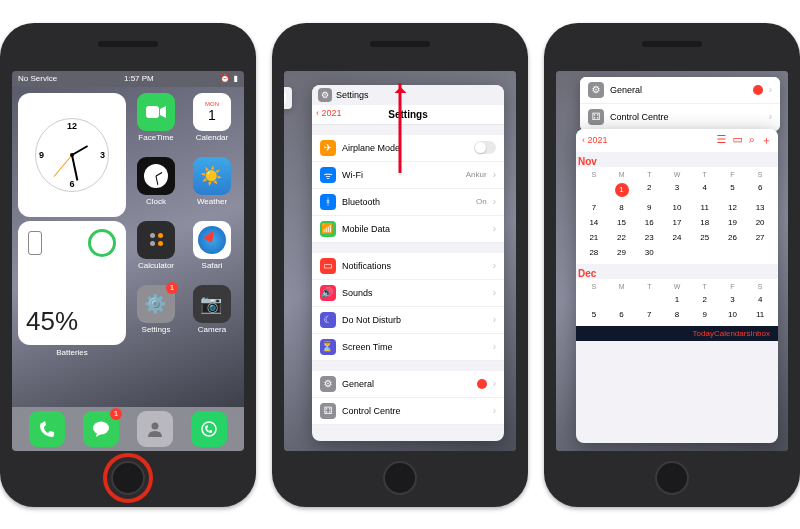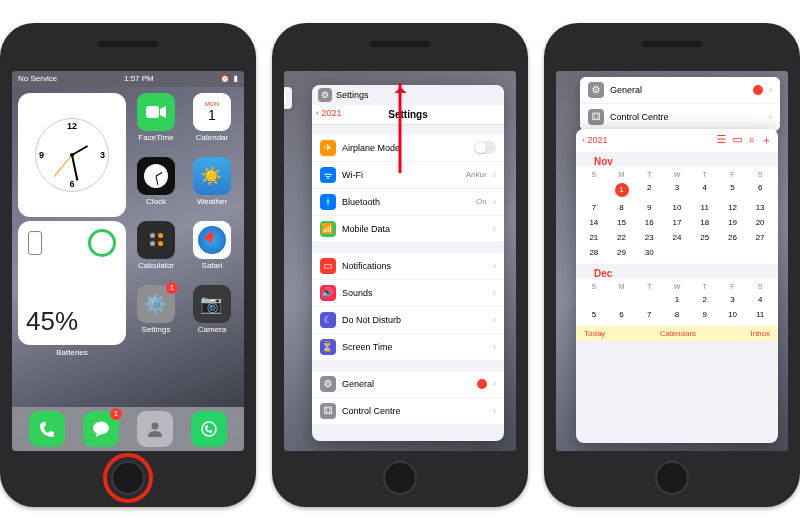--- a/index.html
+++ b/index.html
@@ -210,36 +210,36 @@
     border:6px solid transparent;border-bottom-color:#e02;
   }
   
   .cal-top {
     background:#fff;padding:4px 6px;
     display:flex;align-items:center;justify-content:space-between;
     font-size:9px;
   }
   .cal-top .y { color:#ff3b30;}
   .cal-top .acts { display:flex;gap:6px;color:#ff3b30;font-size:11px;}
-  .cal-month { padding:4px 18px 0;font-size:10px;font-weight:600;color:#ff3b30;}
+  .cal-month { padding:4px 2px 0;font-size:10px;font-weight:600;color:#ff3b30;}
   .cal-grid {
     display:grid;
     grid-template-columns:repeat(7,1fr);
     gap:0;
     background:#fff;
     padding:2px 4px 4px;
     font-size:8px;
     color:#000;
     text-align:center;
   }
   .cal-grid .dow { color:#8e8e93;font-size:7px;padding:2px;}
   .cal-grid .dt { padding:3px 0;position:relative;}
   .cal-grid .dt.sel span{ background:#ff3b30;color:#fff;border-radius:50%;display:inline-block;width:14px;height:14px;line-height:14px;}
   .cal-grid .dt.gr { color:#c7c7cc;}
-  .cal-foot { display:flex;justify-content:space-between;padding:3px 8px;font-size:8px;color:#ff3b30;background:#fef9c3;}
+  .cal-foot { display:flex;justify-content:flex-end;padding:3px 8px;font-size:8px;color:#ff3b30;background:#0f172a;}
   
   .settings-peek{position:absolute;top:16px;left:-16px;width:24px;height:22px;background:#efeff4;border-radius:4px;box-shadow:0 2px 6px rgba(0,0,0,.2);display:flex;align-items:center;justify-content:center;}
   .settings-peek .cic{width:12px;height:12px;border-radius:3px;background:#fff;color:#ff3b30;font-size:8px;display:flex;align-items:center;justify-content:center;}
   
   .settings-top-card{position:absolute;top:6px;left:24px;right:8px;background:#fff;border-radius:6px;box-shadow:0 4px 14px rgba(0,0,0,.3);overflow:hidden;}
 </style>
 </head>
 <body>
 
 <div class="phone">

